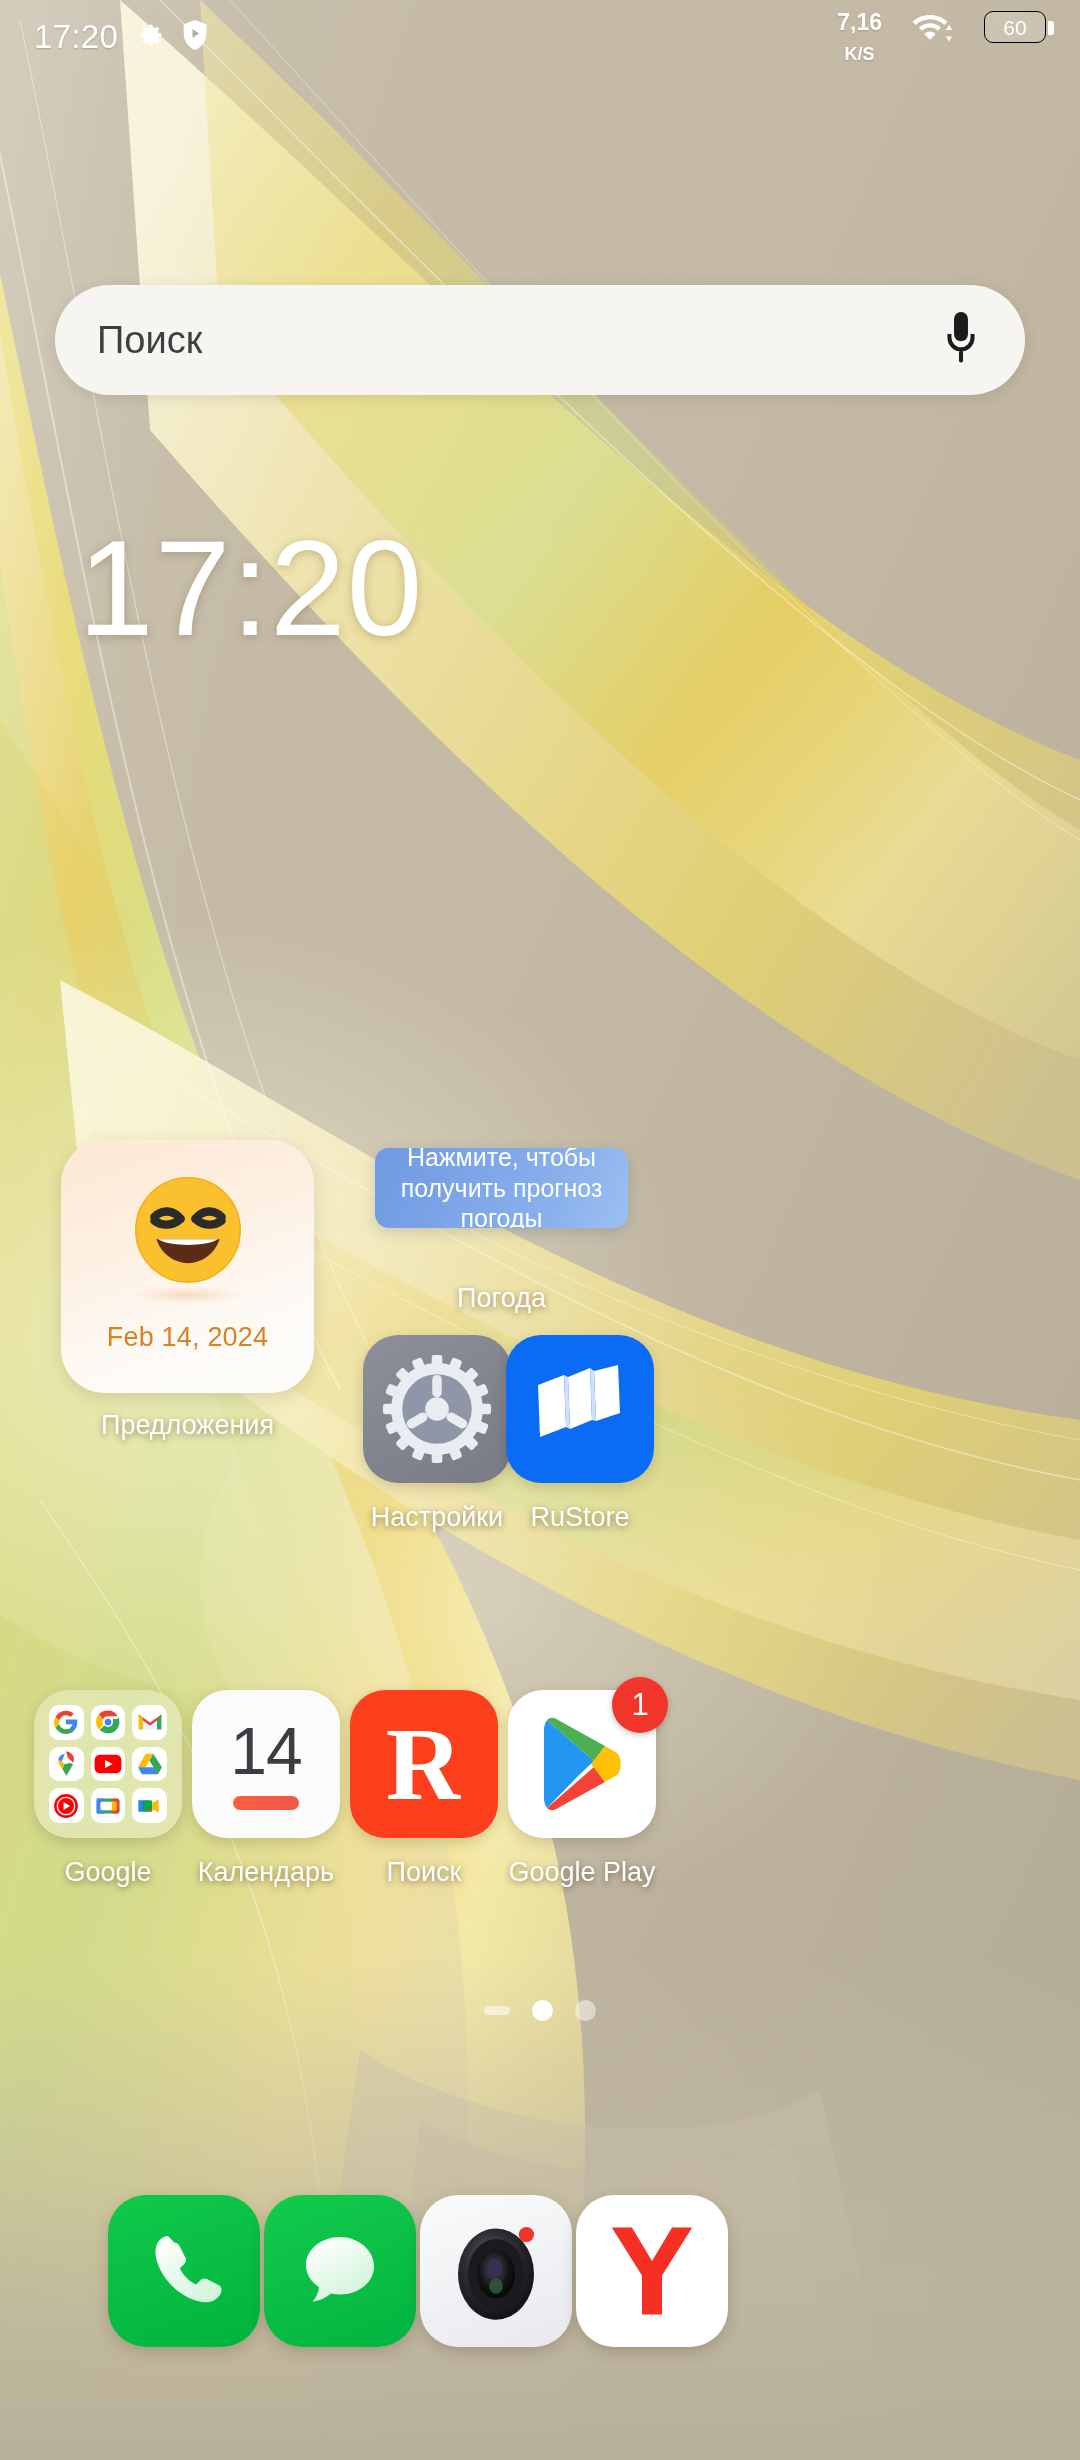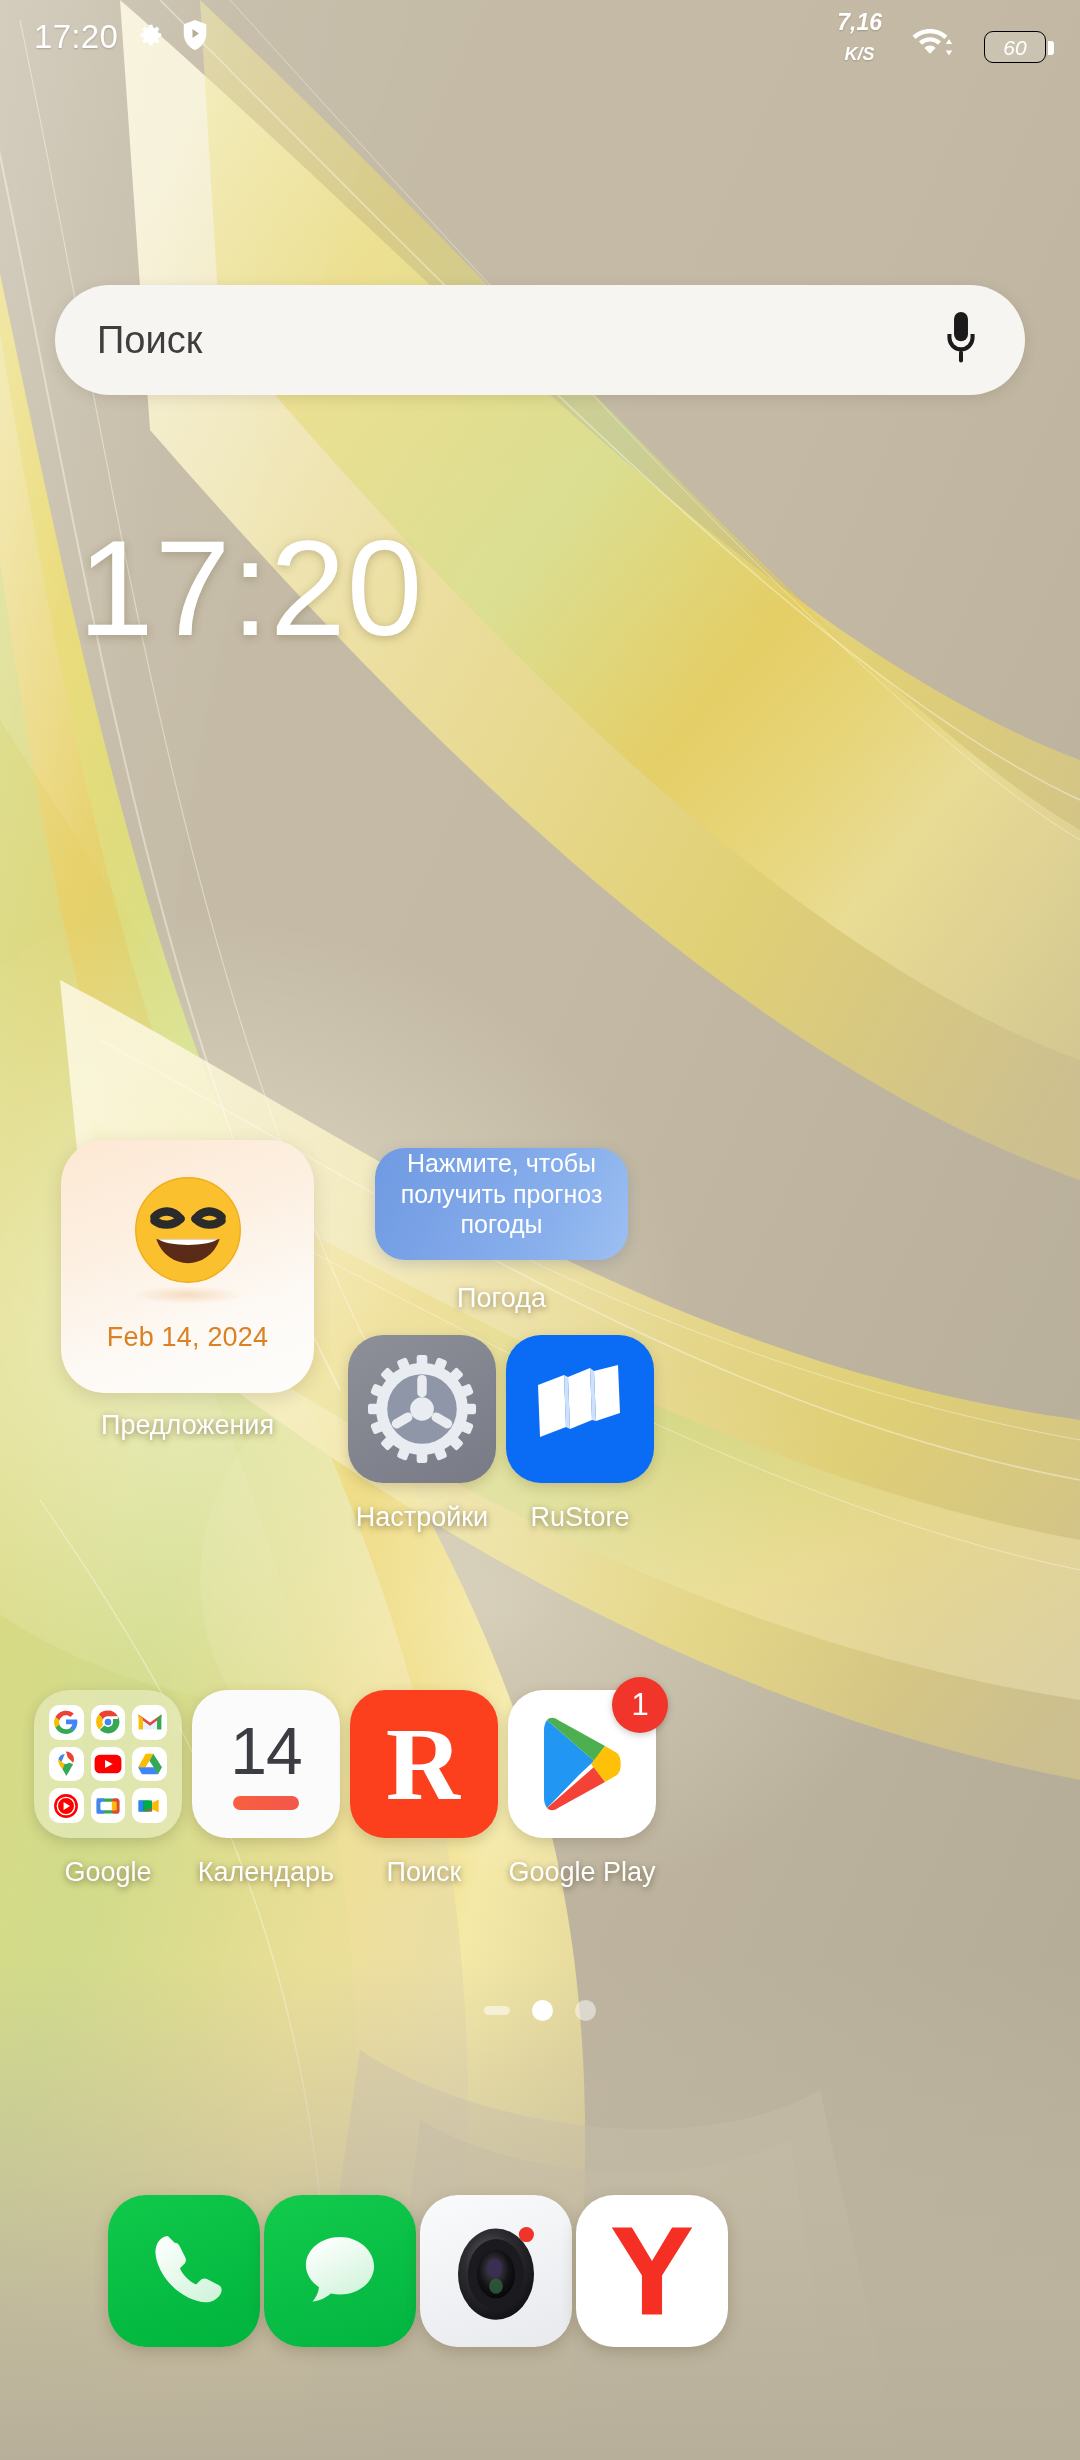--- a/index.html
+++ b/index.html
@@ -16,21 +16,21 @@
 
   
   .statusbar {
     position:absolute; top:0; left:0; width:1080px; height:74px;
     display:flex; align-items:center; padding:0 34px;
     color:#fff; z-index:40;
   }
   .sb-left { display:flex; align-items:center; gap:17px; }
   .sb-time { font-size:33px; letter-spacing:.3px; font-weight:400;
              text-shadow:0 1px 2px rgba(0,0,0,.20); }
-  .sb-right { margin-left:auto; display:flex; align-items:flex-end; gap:30px;font-style:italic; }
+  .sb-right { margin-left:auto; display:flex; align-items:flex-start; gap:30px; }
   .sb-speed { display:flex; flex-direction:column; align-items:center;
               line-height:1.0; text-shadow:0 1px 2px rgba(0,0,0,.18); }
   .sb-speed .num { font-size:23px; font-weight:700; }
   .sb-speed .unit { font-size:18px; font-weight:700; margin-top:11px; }
   .batt {
     width:62px; height:32px; border:1px solid #000000; border-radius:9px;
     display:flex; align-items:center; justify-content:center; position:relative;
     background:rgba(255,255,255,.16);
   }
   .batt:after { content:""; position:absolute; right:-9px; top:9px;
@@ -76,24 +76,24 @@
     margin-top:auto; margin-bottom:40px;
     font-size:27px; color:#d98123; font-weight:400; letter-spacing:.2px;
   }
   .widget-label {
     position:absolute; font-size:27px; color:#fff; text-align:center;
     text-shadow:0 2px 6px rgba(70,55,25,.55); z-index:15;
   }
   .suggest-label { left:61px; top:1410px; width:253px; }
 
   .weather-widget {
-    position:absolute; left:375px; top:1148px; width:253px; height:112px;
-    border-radius:30px; overflow:hidden; z-index:15;
+    position:absolute; left:375px; top:1148px; width:253px; height:80px;
+    border-radius:14px; overflow:hidden; z-index:15;
     background:linear-gradient(115deg,#6f9ae2 0%,#7ea6e8 40%,#89b0ec 70%,#9dc0f2 100%);
-    display:flex; justify-content:center;
+    display:flex; align-items:center; justify-content:center;
     box-shadow:0 4px 14px rgba(60,80,130,.22);
   }
   .weather-widget .wtxt {
     color:#ffffff; font-size:25px; line-height:1.22; text-align:center;
     padding:0 12px; font-weight:400;
   }
   .weather-label { left:375px; top:1283px; width:253px; }
 
   
   .app {
@@ -312,21 +312,21 @@
   </div>
   <div class="card-date">Feb 14, 2024</div>
 </div>
 <div class="widget-label suggest-label">Предложения</div>
 
 <div class="weather-widget">
   <div class="wtxt">Нажмите, чтобы получить прогноз погоды</div>
 </div>
 <div class="widget-label weather-label">Погода</div>
 
-<div class="app" style="left:329px; top:1335px;">
+<div class="app" style="left:344px; top:1335px;">
   <div class="icon ic-settings">
     <svg width="148" height="148" viewBox="0 0 100 100">
       <g transform="translate(50,50)">
         <g fill="#e9ecf1">
           <circle r="31"></circle>
           <g>
             <rect x="-3.6" y="-36.5" width="7.2" height="9" rx="1.6"></rect>
             <rect x="-3.6" y="-36.5" width="7.2" height="9" rx="1.6" transform="rotate(22.5)"></rect>
             <rect x="-3.6" y="-36.5" width="7.2" height="9" rx="1.6" transform="rotate(45)"></rect>
             <rect x="-3.6" y="-36.5" width="7.2" height="9" rx="1.6" transform="rotate(67.5)"></rect>

